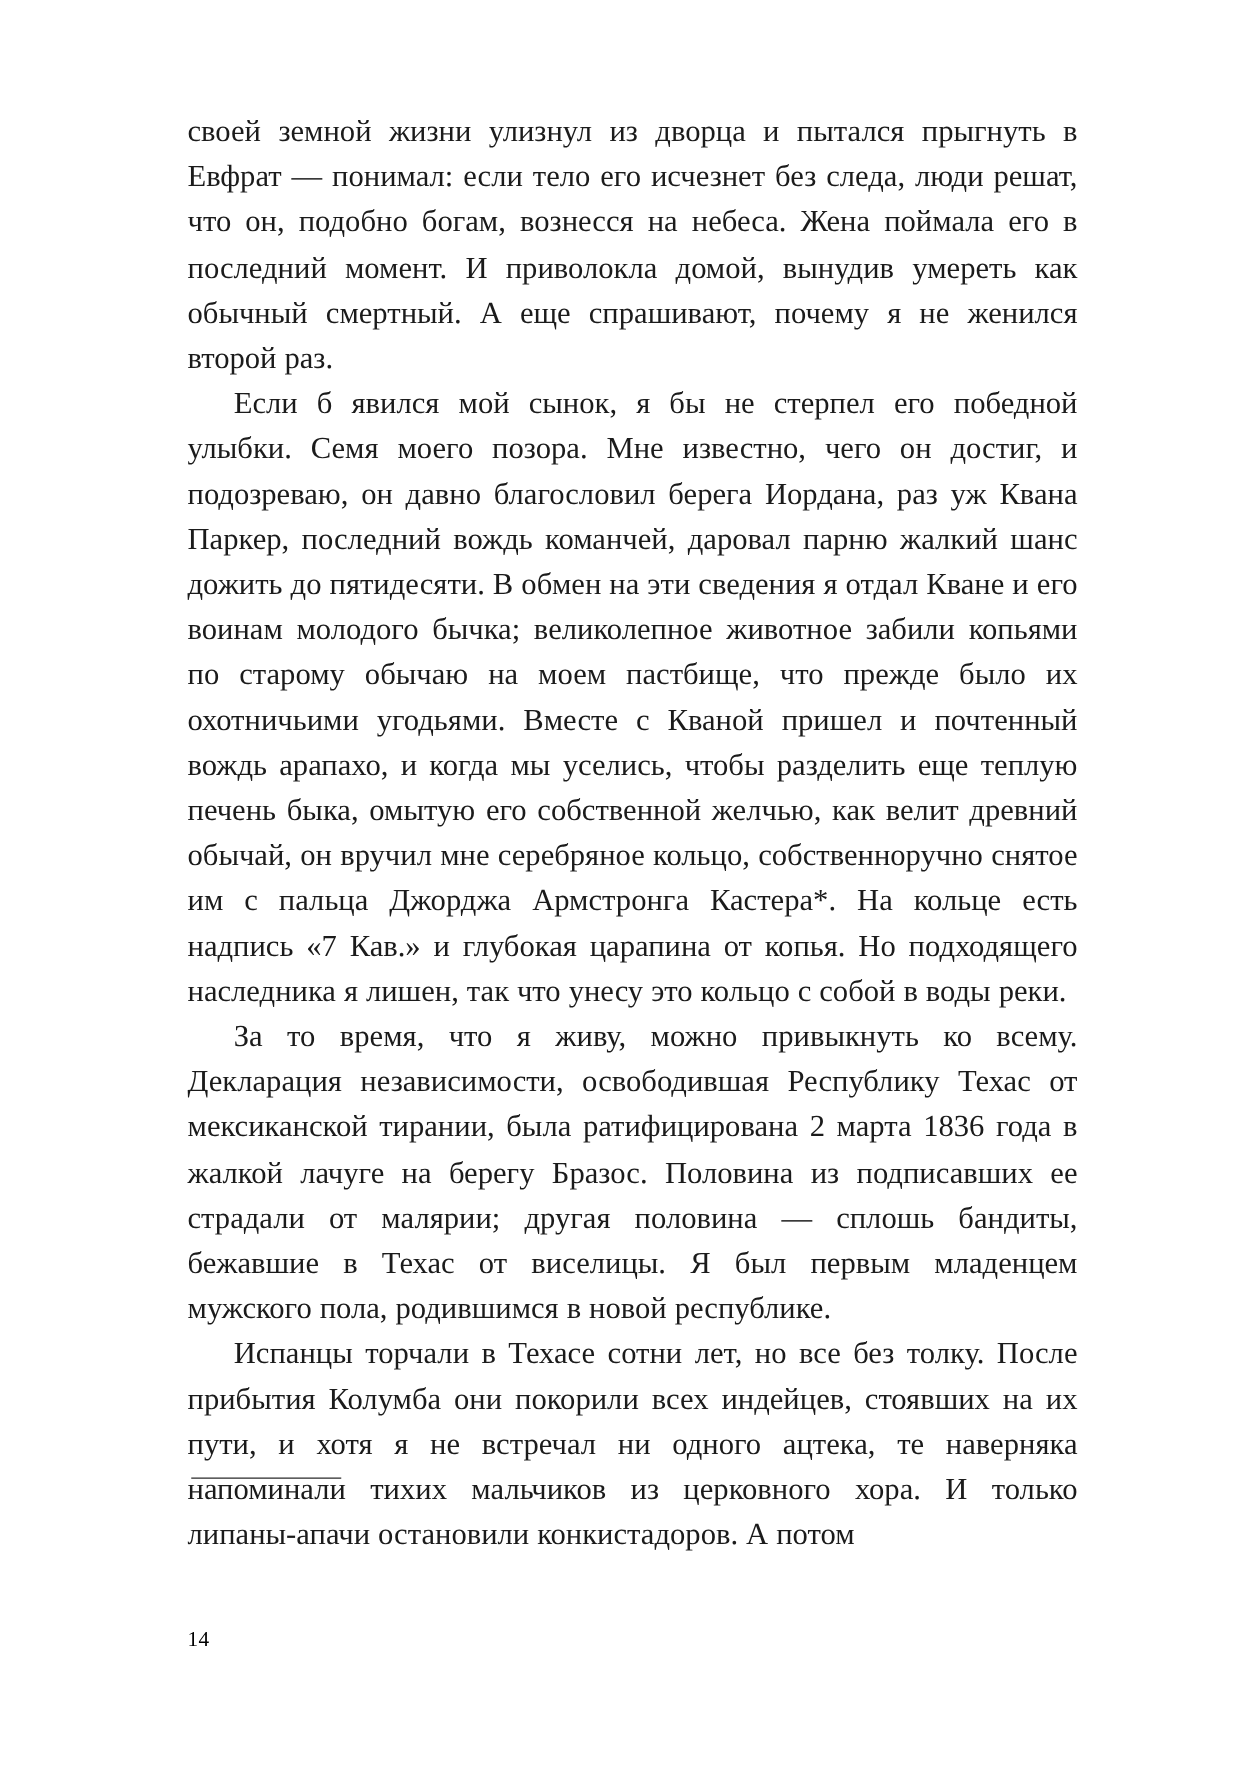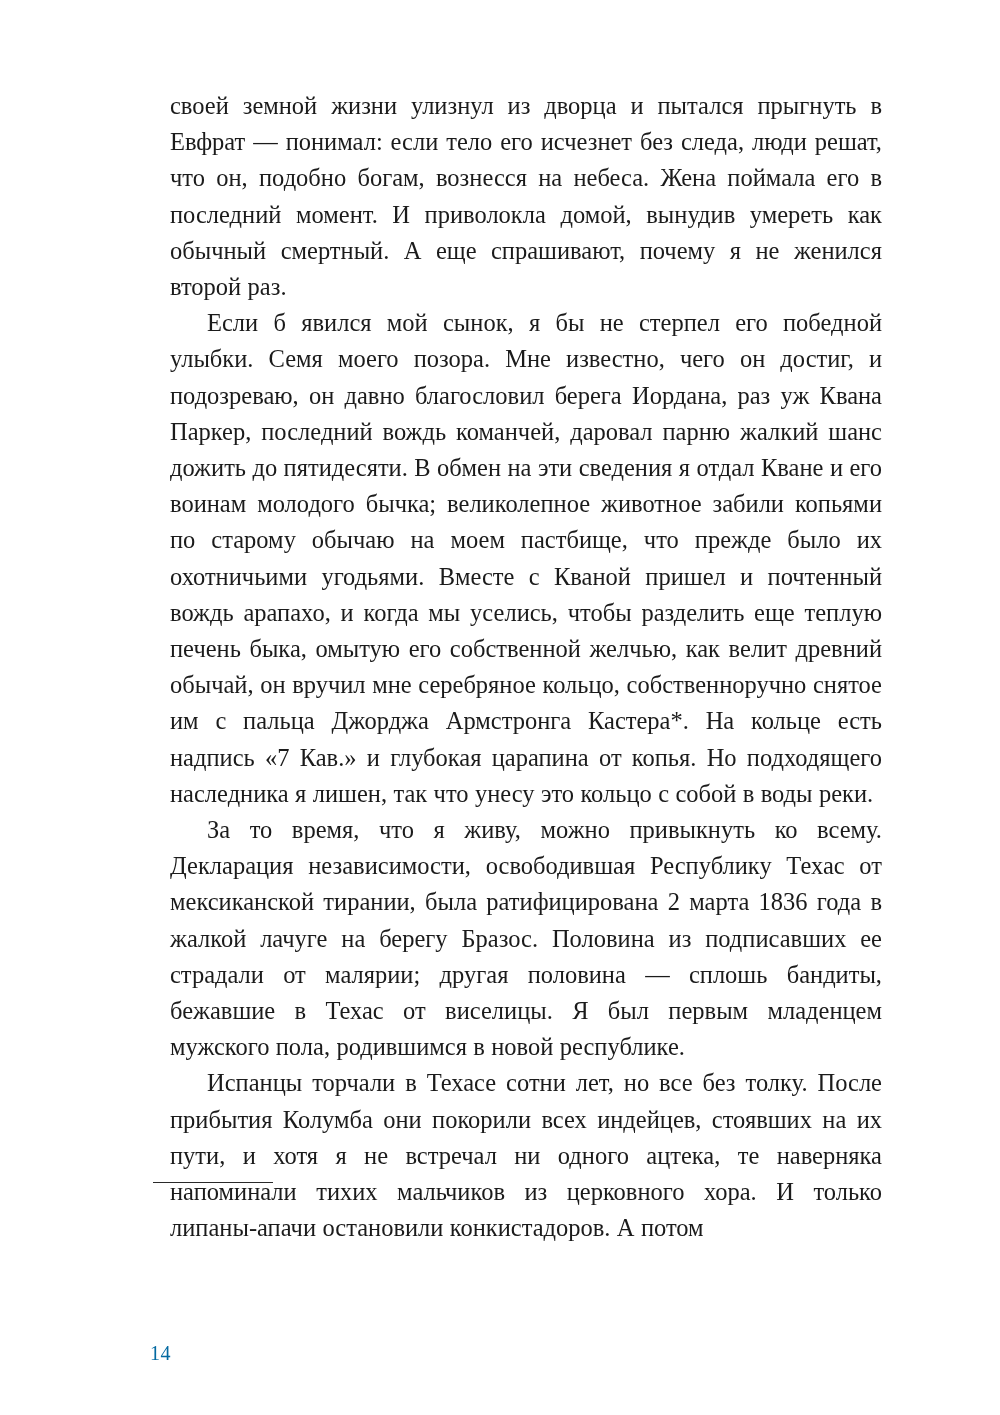--- a/index.html
+++ b/index.html
@@ -16,21 +16,20 @@
     background: #ffffff;
     overflow: hidden;
     font-family: "Liberation Serif", "DejaVu Serif", serif;
     color: #1b1b1b;
   }
   .text-block {
     position: absolute;
     left: 150px;
     top: 88px;
     width: 712px;
-    margin-left: 20px;
   }
   p.body-par {
     margin: 0;
     font-size: 24.5px;
     line-height: 36.2px;
     text-align: justify;
     text-indent: 37px;
     text-justify: inter-word;
     hyphens: manual;
     -webkit-hyphens: manual;
@@ -57,25 +56,24 @@
     line-height: 29.6px;
     text-align: justify;
     text-indent: 28px;
     hyphens: manual;
     -webkit-hyphens: manual;
   }
   .page-number {
     position: absolute;
     left: 150px;
     top: 1297px;
-    font-size: 20px;
+    font-size: 17px;
     line-height: 30px;
-    color: #0369a1;
+    color: #000000;
     letter-spacing: 0.02em;
-    margin-top: 41px;
   }
 </style>
 </head>
 <body>
 
 <div class="page">
 
   <div class="text-block">
     <p class="body-par first">своей земной жизни улизнул из дворца и пытался прыгнуть в Евфрат — понимал: если тело его исчезнет без следа, люди решат, что он, подобно богам, вознесся на небеса. Жена поймала его в последний момент. И приволокла домой, вынудив умереть как обычный смертный. А еще спрашивают, почему я не женился второй раз.</p>
     <p class="body-par">Если б явился мой сынок, я бы не стерпел его победной улыбки. Семя моего позора. Мне известно, чего он достиг, и подозреваю, он давно благословил берега Иордана, раз уж Квана Паркер, последний вождь команчей, даровал парню жалкий шанс дожить до пятидесяти. В обмен на эти сведения я отдал Кване и его воинам молодого бычка; великолепное животное забили копьями по старому обычаю на моем пастбище, что прежде было их охотничьими угодьями. Вместе с Кваной пришел и почтенный вождь арапахо, и когда мы уселись, чтобы разделить еще теплую печень быка, омытую его собственной желчью, как велит древний обычай, он вручил мне серебряное кольцо, собственноручно снятое им с пальца Джорджа Армстронга Кастера*. На кольце есть надпись «7 Кав.» и глубокая царапина от копья. Но подходящего наследника я лишен, так что унесу это кольцо с собой в воды реки.</p>

